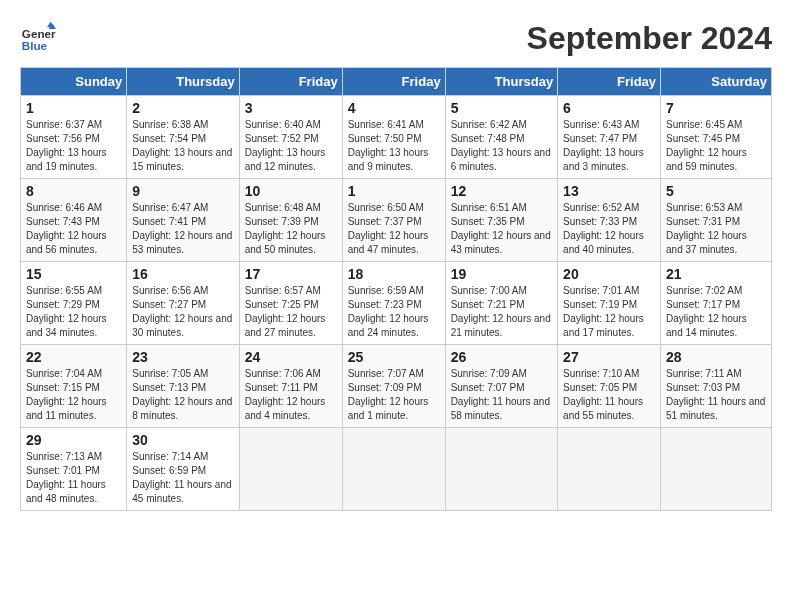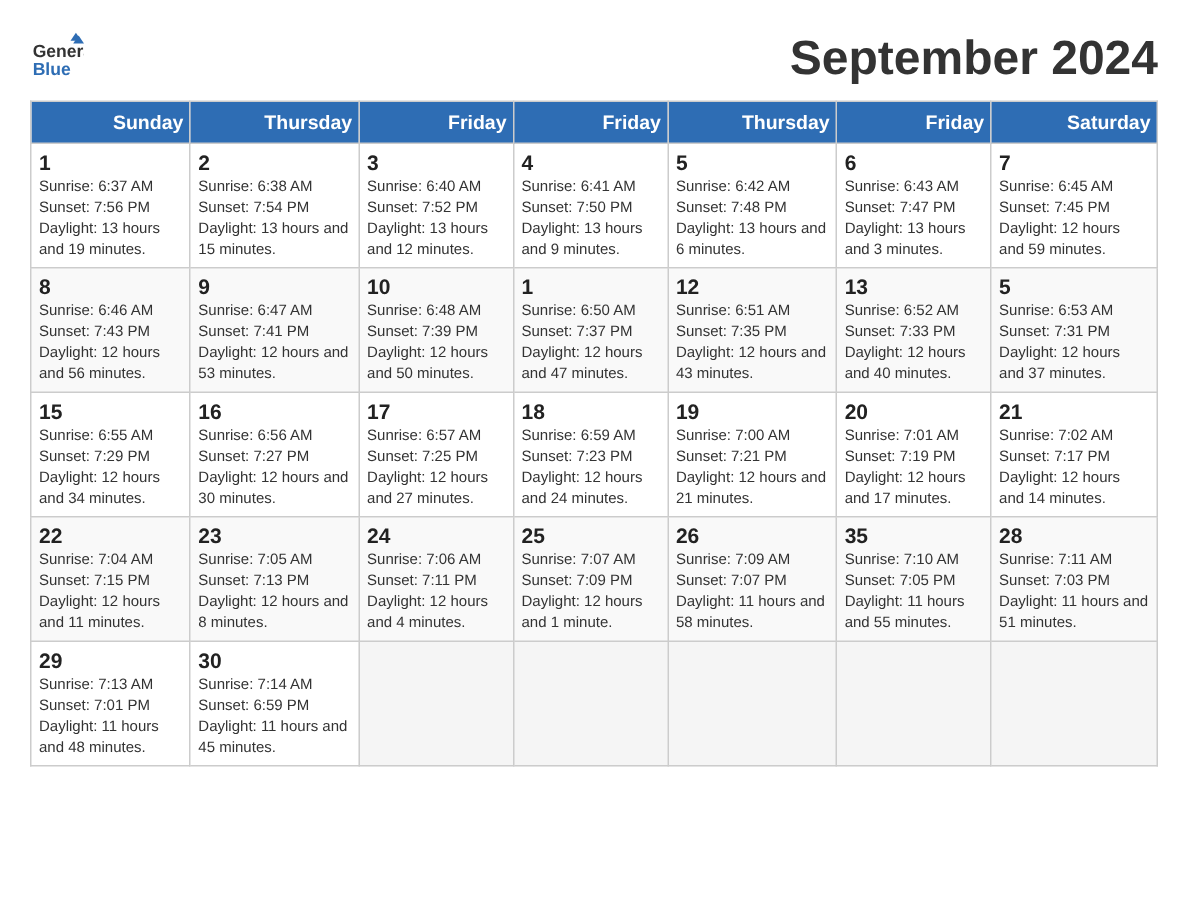--- a/index.html
+++ b/index.html
@@ -317,21 +317,21 @@
       </td>
         <td>
         <span class="day-num">26</span>
         <span class="day-info">
           Sunrise: 7:09 AM<br>
           Sunset: 7:07 PM<br>
           Daylight: 11 hours and 58 minutes.
         </span>
       </td>
         <td>
-        <span class="day-num">35</span>
+        <span class="day-num">27</span>
         <span class="day-info">
           Sunrise: 7:10 AM<br>
           Sunset: 7:05 PM<br>
           Daylight: 11 hours and 55 minutes.
         </span>
       </td>
         <td>
         <span class="day-num">28</span>
         <span class="day-info">
           Sunrise: 7:11 AM<br>

